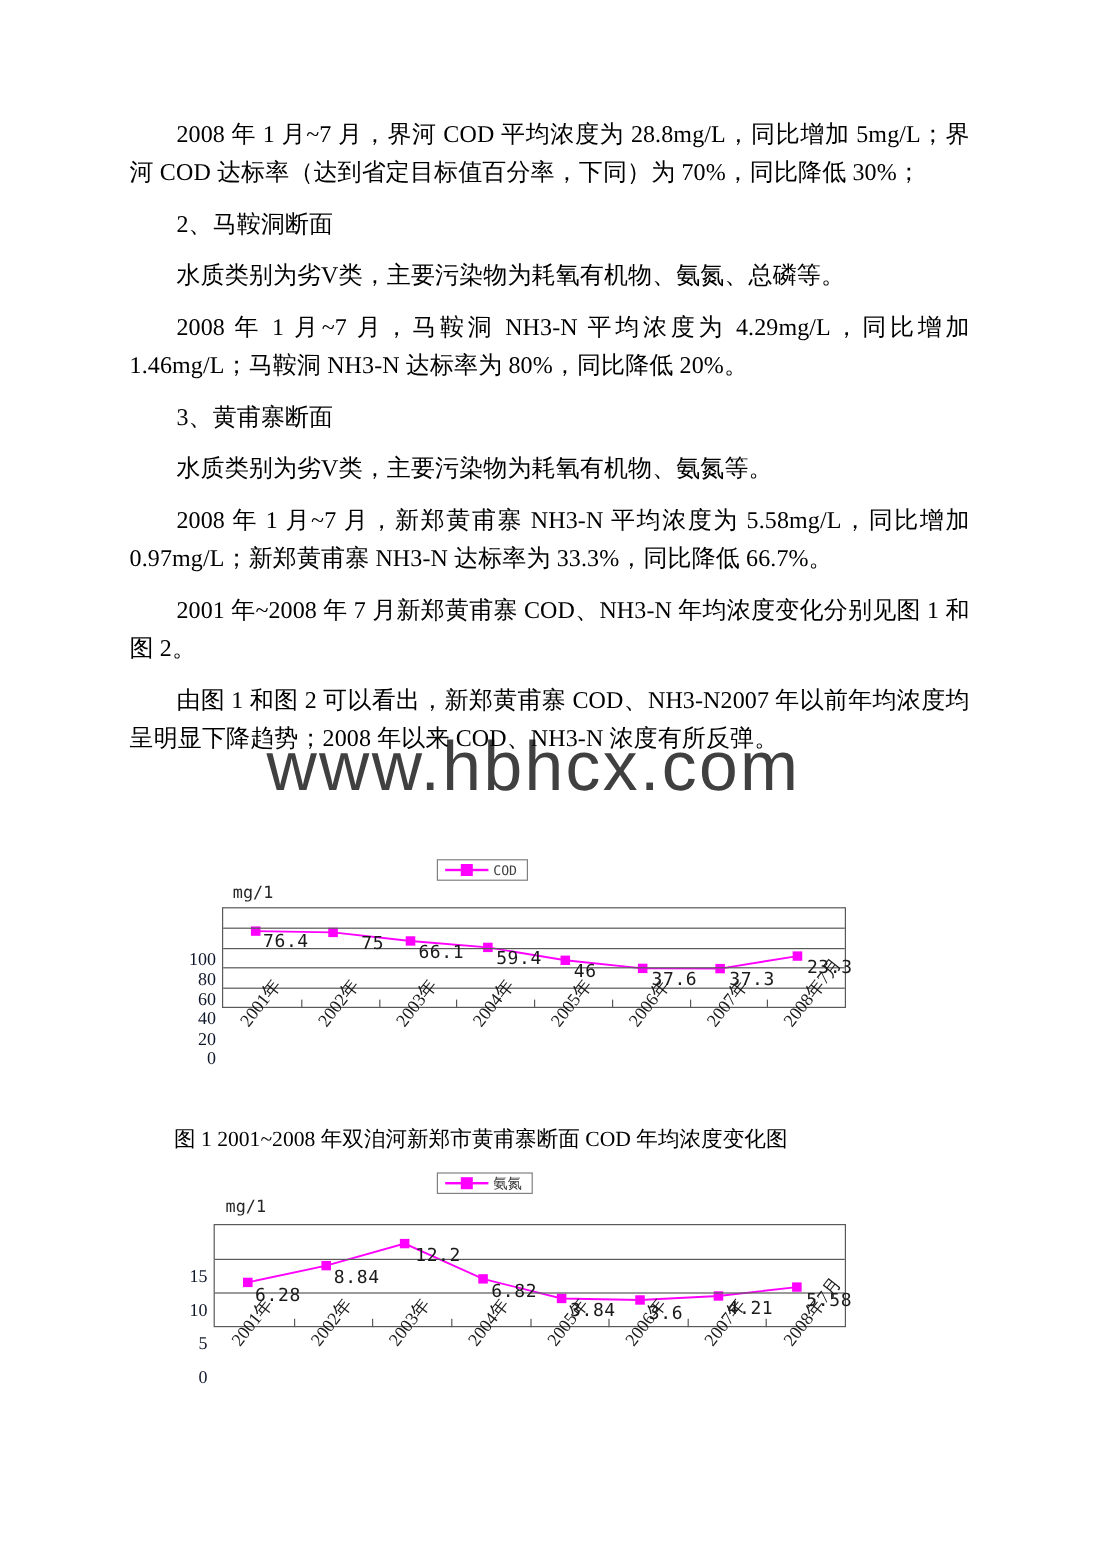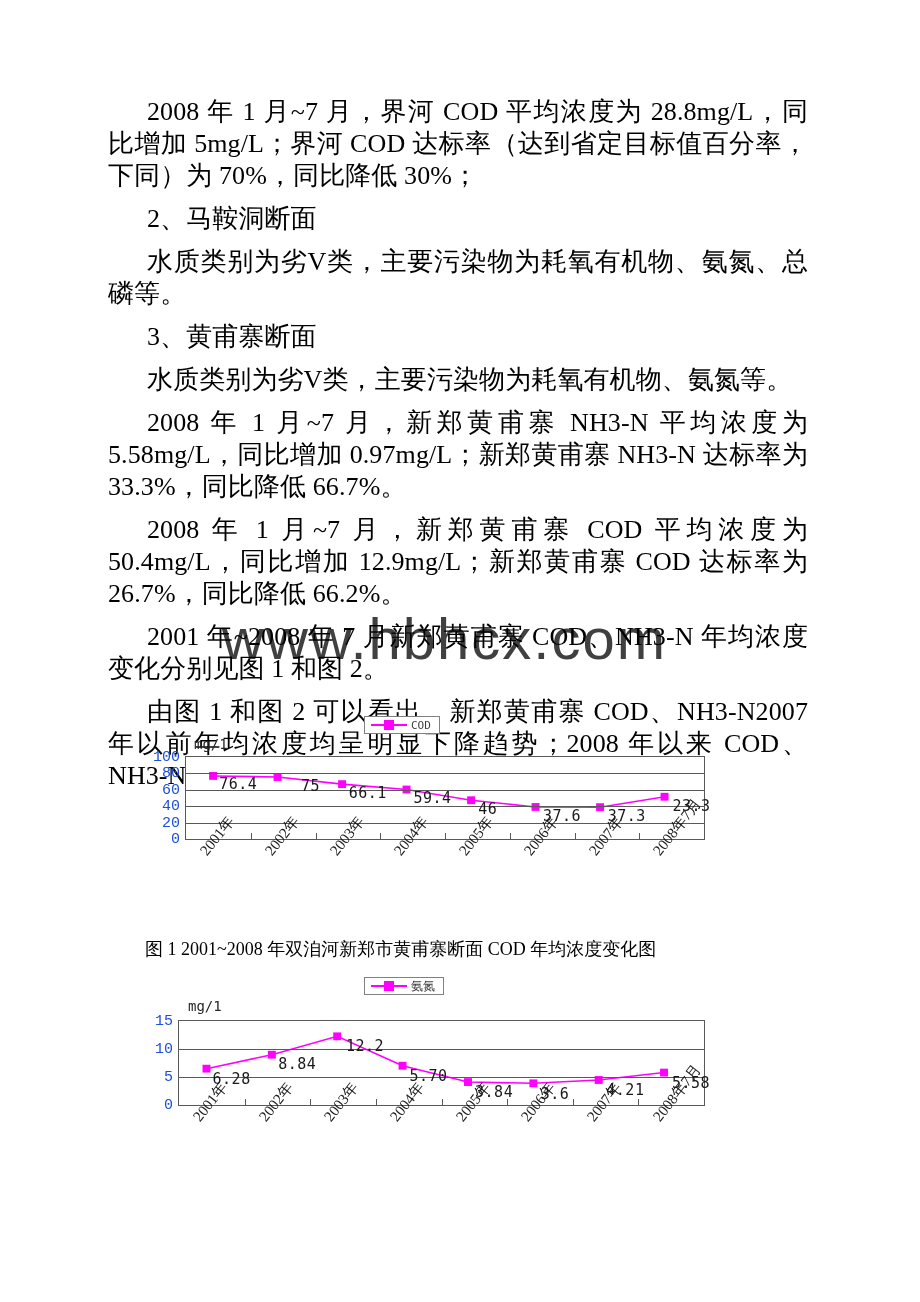--- a/index.html
+++ b/index.html
@@ -42,21 +42,21 @@
   .text-block {
     position: absolute;
     left: 108px;
     top: 96px;
     width: 700px;
     z-index: 2;
   }
   p.para {
     margin: 0 0 0 0;
     padding: 0;
-    font-size: 26px;
+    font-size: 20px;
     line-height: 32px;
     text-align: justify;
     text-indent: 39px;
     letter-spacing: 0.1px;
   }
   p.para + p.para { margin-top: 11px; }
 
   
   .chart-wrap {
     position: absolute;
@@ -129,24 +129,25 @@
     left: 0;
     width: 100%;
     height: 1px;
     background: #595959;
   }
   .ytick {
     position: absolute;
     right: 100%;
     margin-right: 6px;
     transform: translateY(-50%);
-    font-family: Liberation Mono, monospace;
+    font-family: Liberation Serif, serif;
     font-size: 15px;
-    color: #1d4ed8;
-    white-space: nowrap;
+    color: #0f172a;
+    white-space: nowrap;
+    margin-top: 44px;
   }
   .xtickmark {
     position: absolute;
     bottom: -1px;
     width: 1px;
     height: 7px;
     background: #595959;
   }
 
   .series-svg {
@@ -191,24 +192,24 @@
 <body>
 
 <div class="page">
 
   <div class="watermark">www.hbhcx.com</div>
 
   <div class="text-block">
     <p class="para">2008 年 1 月~7 月，界河 COD 平均浓度为 28.8mg/L，同比增加 5mg/L；界河 COD 达标率（达到省定目标值百分率，下同）为 70%，同比降低 30%；</p>
     <p class="para">2、马鞍洞断面</p>
     <p class="para">水质类别为劣V类，主要污染物为耗氧有机物、氨氮、总磷等。</p>
+    <p class="para">2008 年 1 月~7 月，马鞍洞 NH3-N 平均浓度为 4.29mg/L，同比增加 1.46mg/L；马鞍洞 NH3-N 达标率为 80%，同比降低 20%。</p>
     <p class="para">3、黄甫寨断面</p>
     <p class="para">水质类别为劣V类，主要污染物为耗氧有机物、氨氮等。</p>
     <p class="para">2008 年 1 月~7 月，新郑黄甫寨 NH3-N 平均浓度为 5.58mg/L，同比增加 0.97mg/L；新郑黄甫寨 NH3-N 达标率为 33.3%，同比降低 66.7%。</p>
-    <p class="para">2008 年 1 月~7 月，新郑黄甫寨 COD 平均浓度为 50.4mg/L，同比增加 12.9mg/L；新郑黄甫寨 COD 达标率为 26.7%，同比降低 66.2%。</p>
     <p class="para">2001 年~2008 年 7 月新郑黄甫寨 COD、NH3-N 年均浓度变化分别见图 1 和图 2。</p>
     <p class="para">由图 1 和图 2 可以看出，新郑黄甫寨 COD、NH3-N2007 年以前年均浓度均呈明显下降趋势；2008 年以来 COD、NH3-N 浓度有所反弹。</p>
   </div>
 
   <div class="chart-wrap" id="chart1-wrap">
     <div class="legend-box" id="chart1-legend">
       <span class="legend-line"></span>
       <span class="legend-label">COD</span>
     </div>
     <div class="unit-label" style="left:86px; top:36px;">mg/1</div>
@@ -289,21 +290,21 @@
         <div class="xtickmark" style="left: 65.625px;"></div>
         <div class="xtickmark" style="left: 131.25px;"></div>
         <div class="xtickmark" style="left: 196.875px;"></div>
         <div class="xtickmark" style="left: 262.5px;"></div>
         <div class="xtickmark" style="left: 328.125px;"></div>
         <div class="xtickmark" style="left: 393.75px;"></div>
         <div class="xtickmark" style="left: 459.375px;"></div>
         <div class="dlabel" style="left: 33.5625px; top: 57.832px;">6.28</div>
         <div class="dlabel" style="left: 99.1875px; top: 43.496px;">8.84</div>
         <div class="dlabel" style="left: 156px; top: 24.68px; margin-left: 11px;">12.2</div>
-        <div class="dlabel" style="left: 230.438px; top: 54.808px;">5.70</div>
+        <div class="dlabel" style="left: 230.438px; top: 54.808px;">6.82</div>
         <div class="dlabel" style="left: 296.062px; top: 71.496px;">3.84</div>
         <div class="dlabel" style="left: 361.688px; top: 72.84px;">3.6</div>
         <div class="dlabel" style="left: 427.312px; top: 69.424px;">4.21</div>
         <div class="dlabel" style="left: 492.938px; top: 61.752px;">5.58</div>
       </div>
   <div class="xlabel" style="left: 81.1562px; top: 146px;">2001年</div>
       <div class="xlabel" style="left: 146.781px; top: 146px;">2002年</div>
       <div class="xlabel" style="left: 212.406px; top: 146px;">2003年</div>
       <div class="xlabel" style="left: 278.031px; top: 146px;">2004年</div>
       <div class="xlabel" style="left: 343.656px; top: 146px;">2005年</div>

